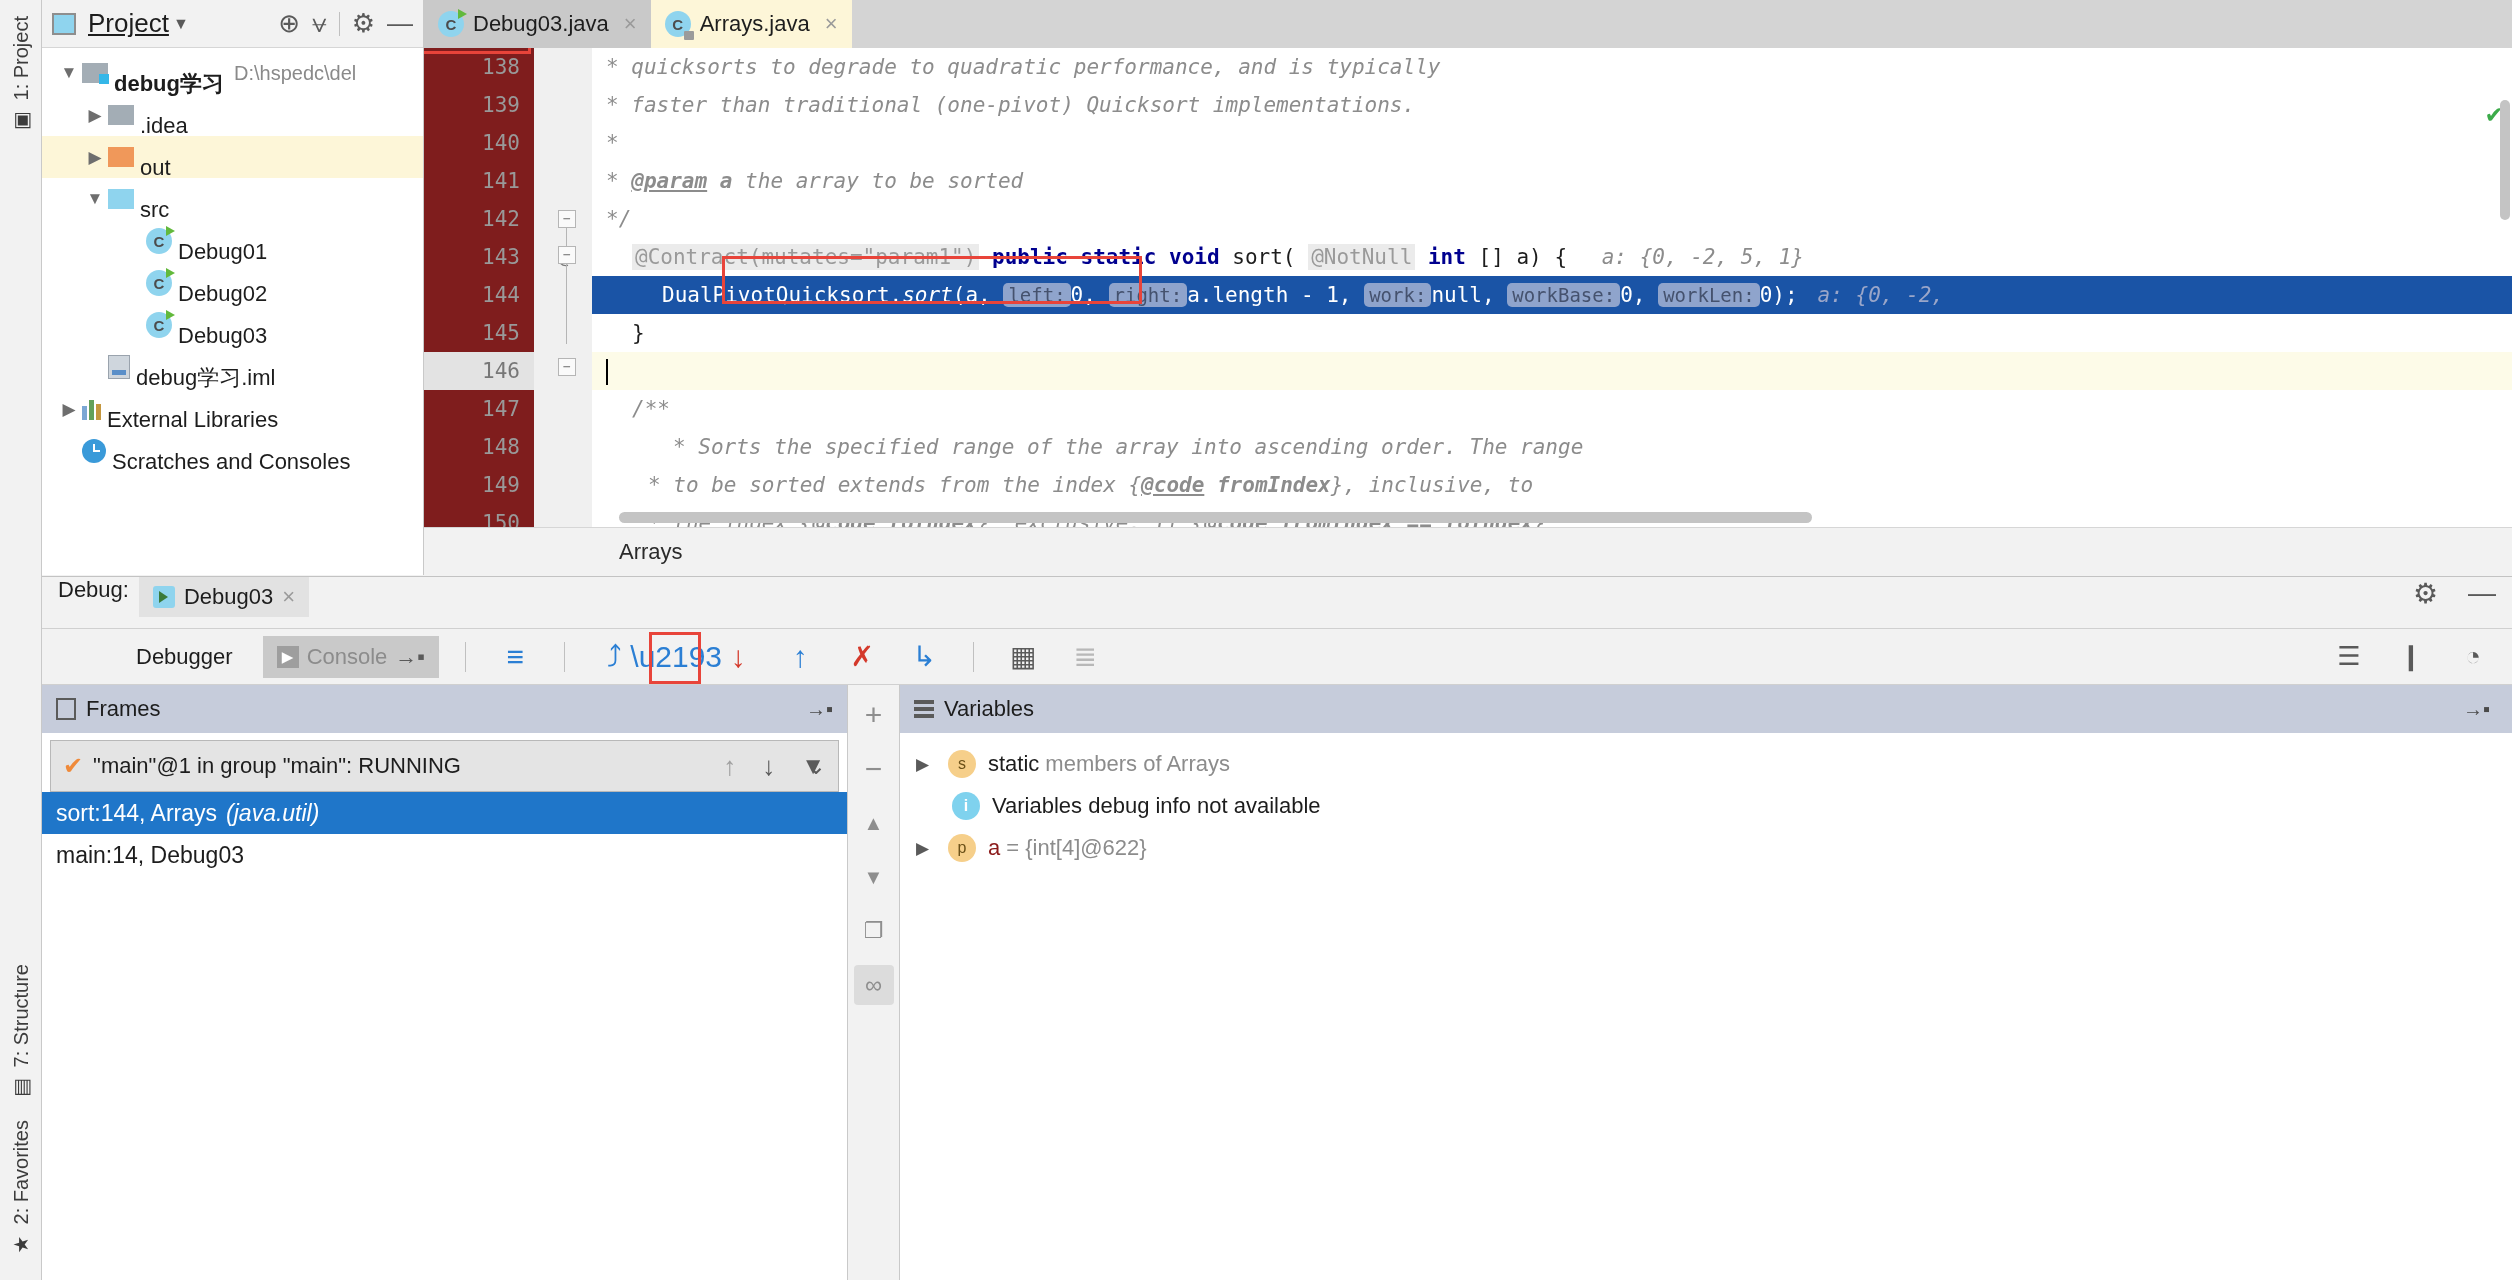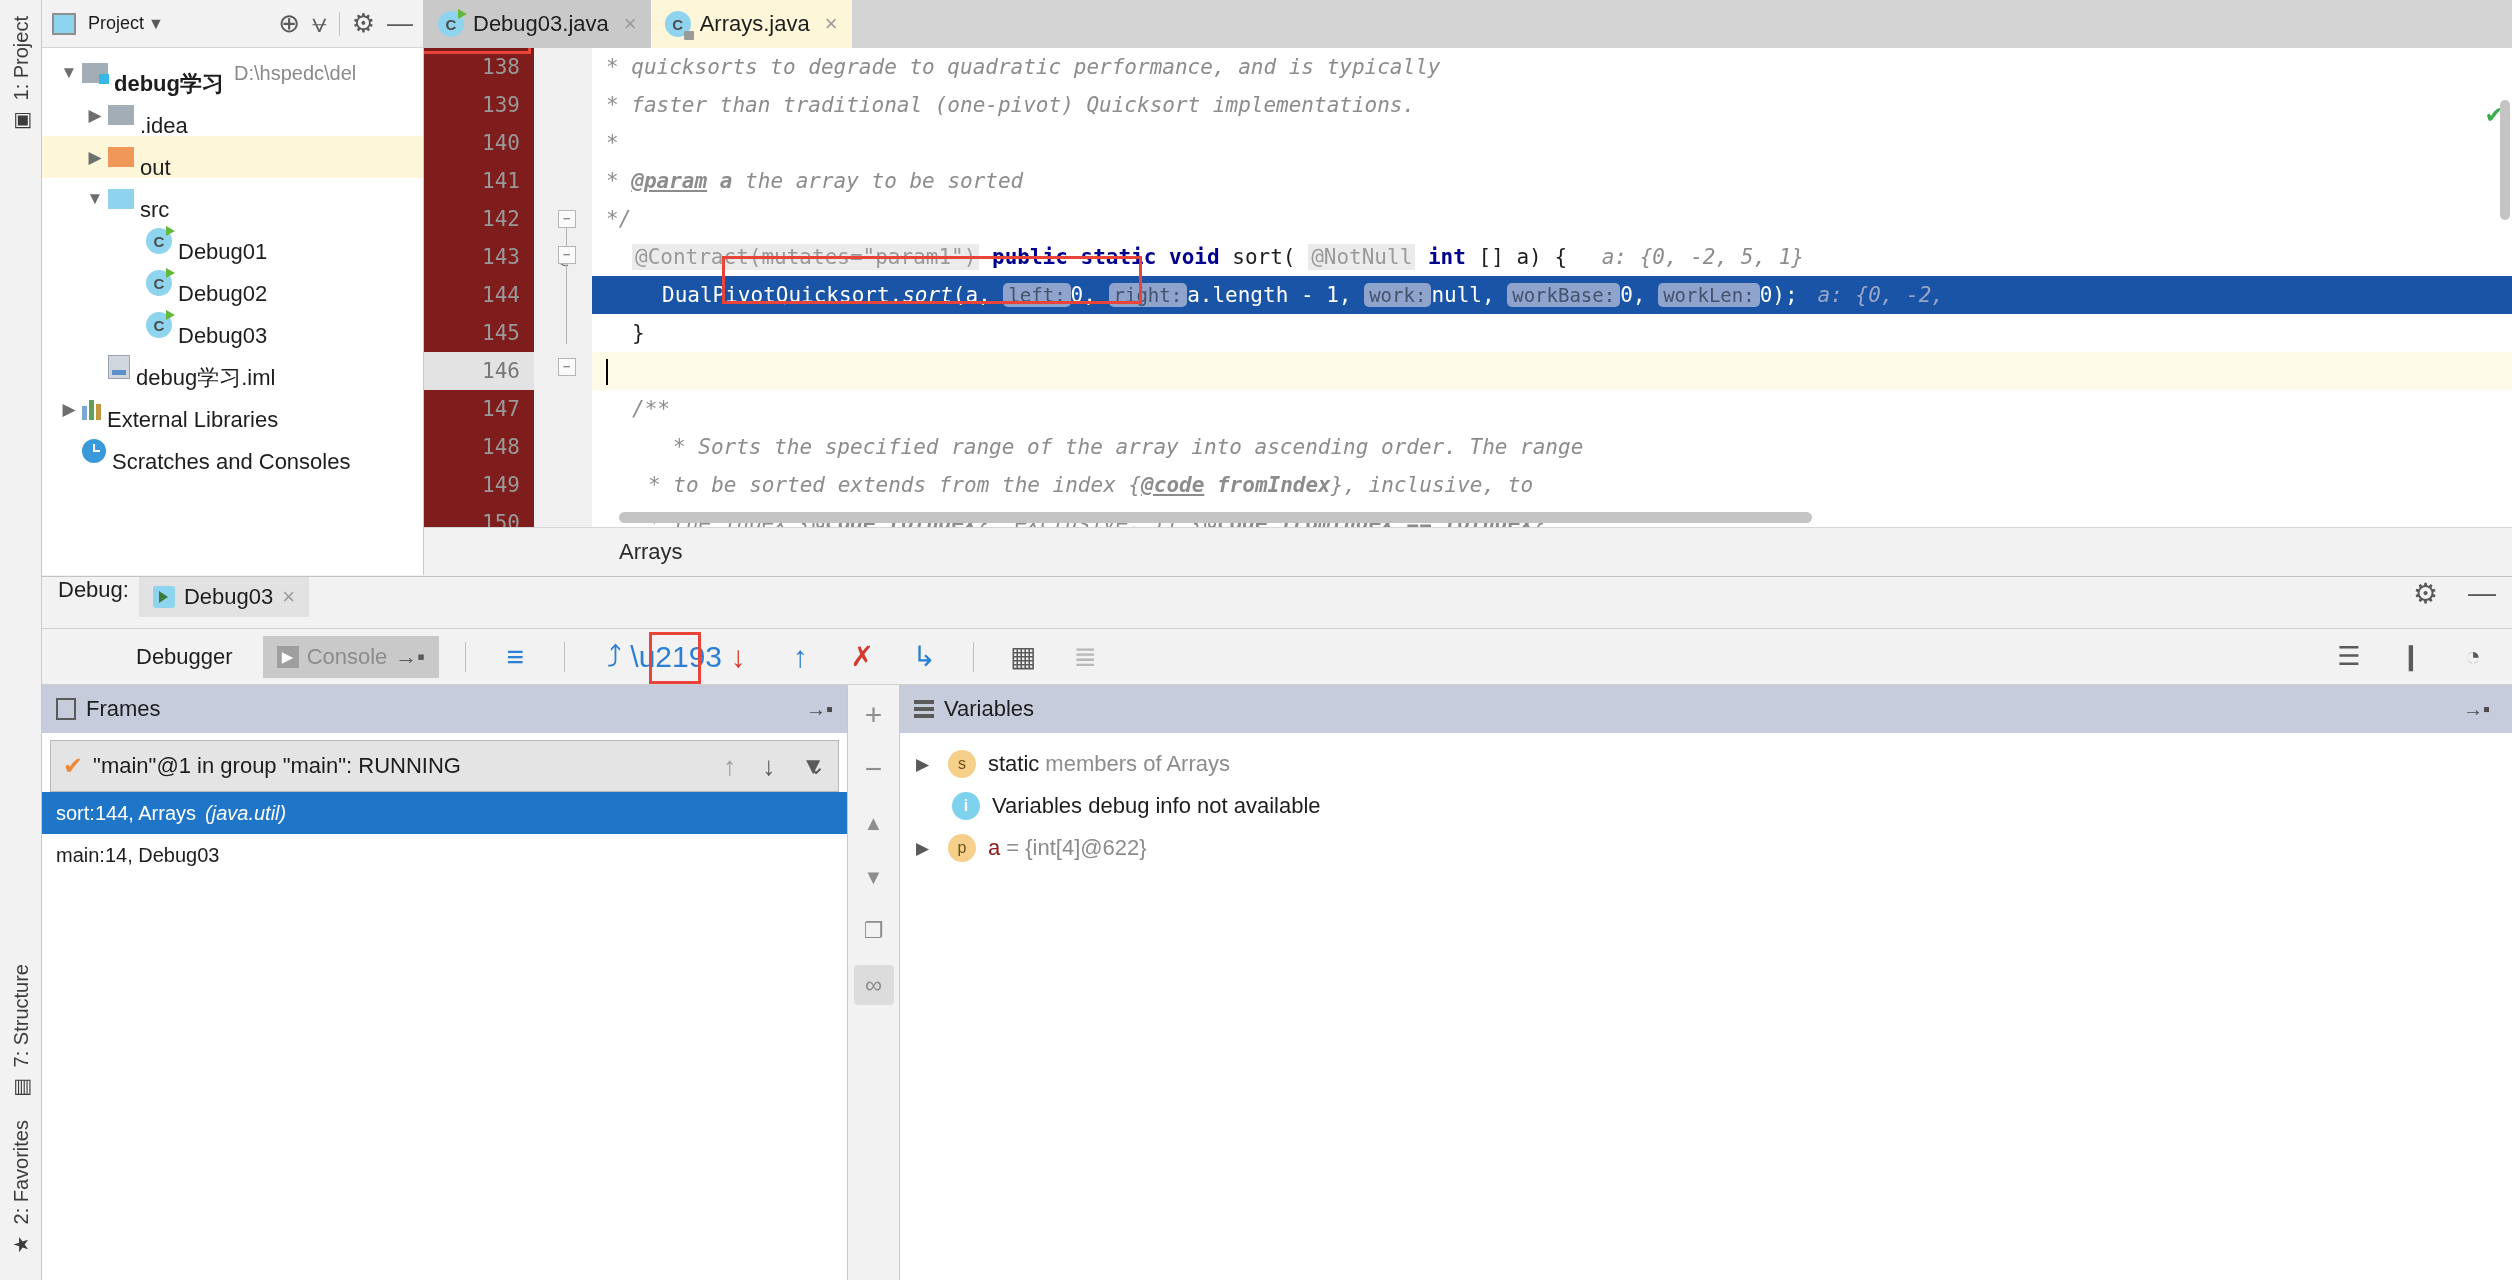--- a/index.html
+++ b/index.html
@@ -40,21 +40,21 @@
   
   .projectpanel {
     position:absolute; left:42px; top:0; width:382px; height:575px;
     background:#ffffff; display:flex; flex-direction:column;
     border-right:1px solid #c9c9c9;
   }
   .proj-header {
     height:48px; background:#f2f2f2; display:flex; align-items:center;
     padding:0 10px; gap:12px; border-bottom:1px solid #d6d6d6;
   }
-  .proj-title { font-size:18px; color:#1d1d1d; }
+  .proj-title { font-size:26px; color:#1d1d1d;text-decoration:underline; }
   .proj-header .sp { flex:1; }
   .divider-v { width:1px; height:24px; background:#c0c0c0; }
 
   .tree { flex:1; overflow:hidden; padding-top:4px; font-size:22px; }
   .trow { height:42px; display:flex; align-items:center; white-space:nowrap; }
   .trow.hl { background:#fdf6d8; }
   .twist { width:26px; text-align:center; color:#6e6e6e; font-size:17px; }
   .tlabel { margin-left:6px;margin-top:21px; }
   .tsub { color:#8a8a8a; margin-left:10px; font-size:20px; }
   .bold { font-weight:bold; }
@@ -124,21 +124,21 @@
   .dtab.sel { background:#f2f2f2; }
   .dtab.grey { background:#c9c9c9; display:flex; align-items:center; gap:8px; }
   .tbtn { width:46px; height:46px; display:flex; align-items:center; justify-content:center; }
   .tsep { width:1px; height:30px; background:#c0c0c0; margin:0 10px; }
 
   .dbg-body { flex:1; display:flex; }
   .frames { width:806px; display:flex; flex-direction:column; border-right:1px solid #c9c9c9; background:#fff; }
   .panelhead { height:48px; background:#c6ccdb; display:flex; align-items:center; gap:10px; padding:0 14px; font-size:22px; }
   .threadsel { height:52px; margin:7px 8px 0 8px; background:#e4e4e4; border:1px solid #b8b8b8; display:flex; align-items:center; padding:0 12px; gap:10px; font-size:22px; }
   .framelist { flex:1; }
-  .frow { height:42px; display:flex; align-items:center; padding-left:14px; font-size:20px; }
+  .frow { height:42px; display:flex; align-items:center; padding-left:14px; font-size:23px; }
   .frow.sel { background:#1f76c9; color:#fff; }
   .ital { font-style:italic; }
 
   .framesidebar { width:52px; background:#f2f2f2; border-right:1px solid #c9c9c9; display:flex; flex-direction:column; align-items:center; padding-top:10px; gap:14px; }
   .fsb { width:40px; height:40px; display:flex; align-items:center; justify-content:center; color:#8e8e8e; font-size:22px; }
 
   .vars { flex:1; display:flex; flex-direction:column; background:#fff; }
   .varsrows { flex:1; padding-top:10px; }
   .vrow { height:42px; display:flex; align-items:center; font-size:22px; gap:12px; padding-left:16px; }
   .vtwist { width:20px; color:#5a5a5a; font-size:17px; }

